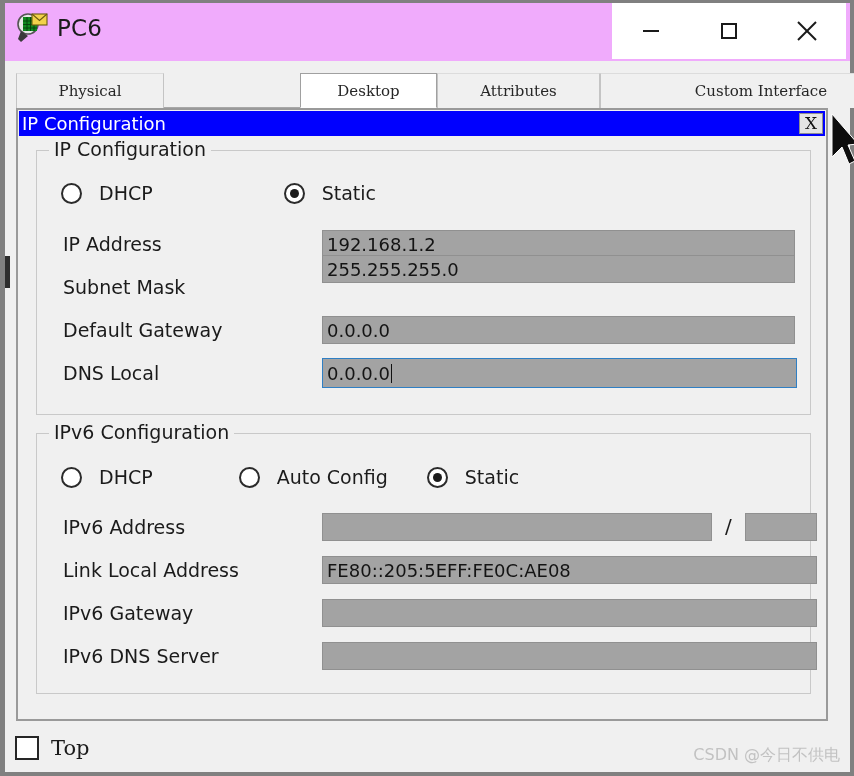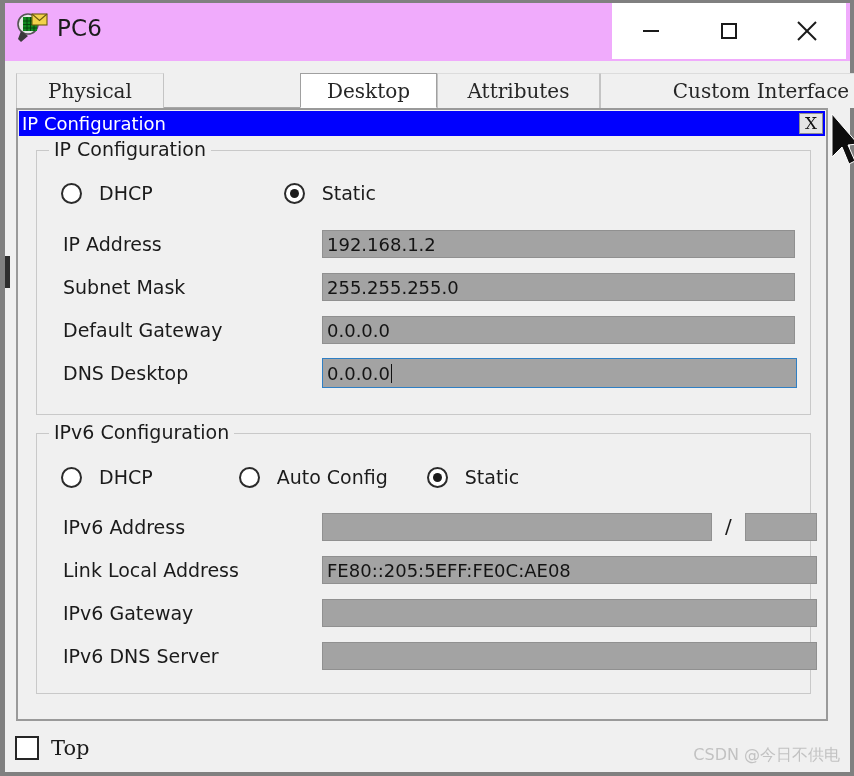--- a/index.html
+++ b/index.html
@@ -67,21 +67,21 @@
     border-bottom: 1px solid #a8a8a8;
     box-sizing: border-box;
   }
   .tab {
     position: absolute;
     top: 0;
     height: 35px;
     box-sizing: border-box;
     display: flex; align-items: center; justify-content: center;
     font-family: "DejaVu Serif", serif;
-    font-size: 20px;
+    font-size: 15px;
     color: #262626;
     background: #f0f0f0;
     border-left: 1px solid #c4c4c4;
     border-right: 1px solid #c4c4c4;
     border-top: 1px solid #dcdcdc;
     text-align: center;
   }
   .tab.active {
     background: #ffffff;
     border-left: 1px solid #a0a0a0;
@@ -341,26 +341,26 @@
           <span class="radio" style="margin-left:131px;">
             <span class="radio-circle checked"></span>
             <span class="radio-label">Static</span>
           </span>
         </div>
 
         <span class="field-label" style="left:26px;top:82px;">IP Address</span>
         <span class="field-input" style="left:285px;top:79px;width:473px;">192.168.1.2</span>
 
         <span class="field-label" style="left:26px;top:125px;text-align:center;">Subnet Mask</span>
-        <span class="field-input" style="left:285px;top:122px;width:473px;">255.255.255.0</span>
+        <span class="field-input" style="left:285px;top:104px;width:473px;">255.255.255.0</span>
 
         <span class="field-label" style="left:26px;top:168px;">Default Gateway</span>
         <span class="field-input" style="left:285px;top:165px;width:473px;">0.0.0.0</span>
 
-        <span class="field-label" style="left:26px;top:211px;">DNS Desktop</span>
+        <span class="field-label" style="left:26px;top:211px;">DNS Local</span>
         <span class="field-input focused" style="left:285px;top:207px;width:475px;">
             <span>0.0.0.0</span>
             <span class="caret"></span>
           </span>
       </div>
 
       <div class="group" style="left:17px;top:297px;width:775px;height:261px;">
         <span class="group-title">IPv6 Configuration</span>
 
         <div class="radio-row" style="left:24px;top:32px;">

